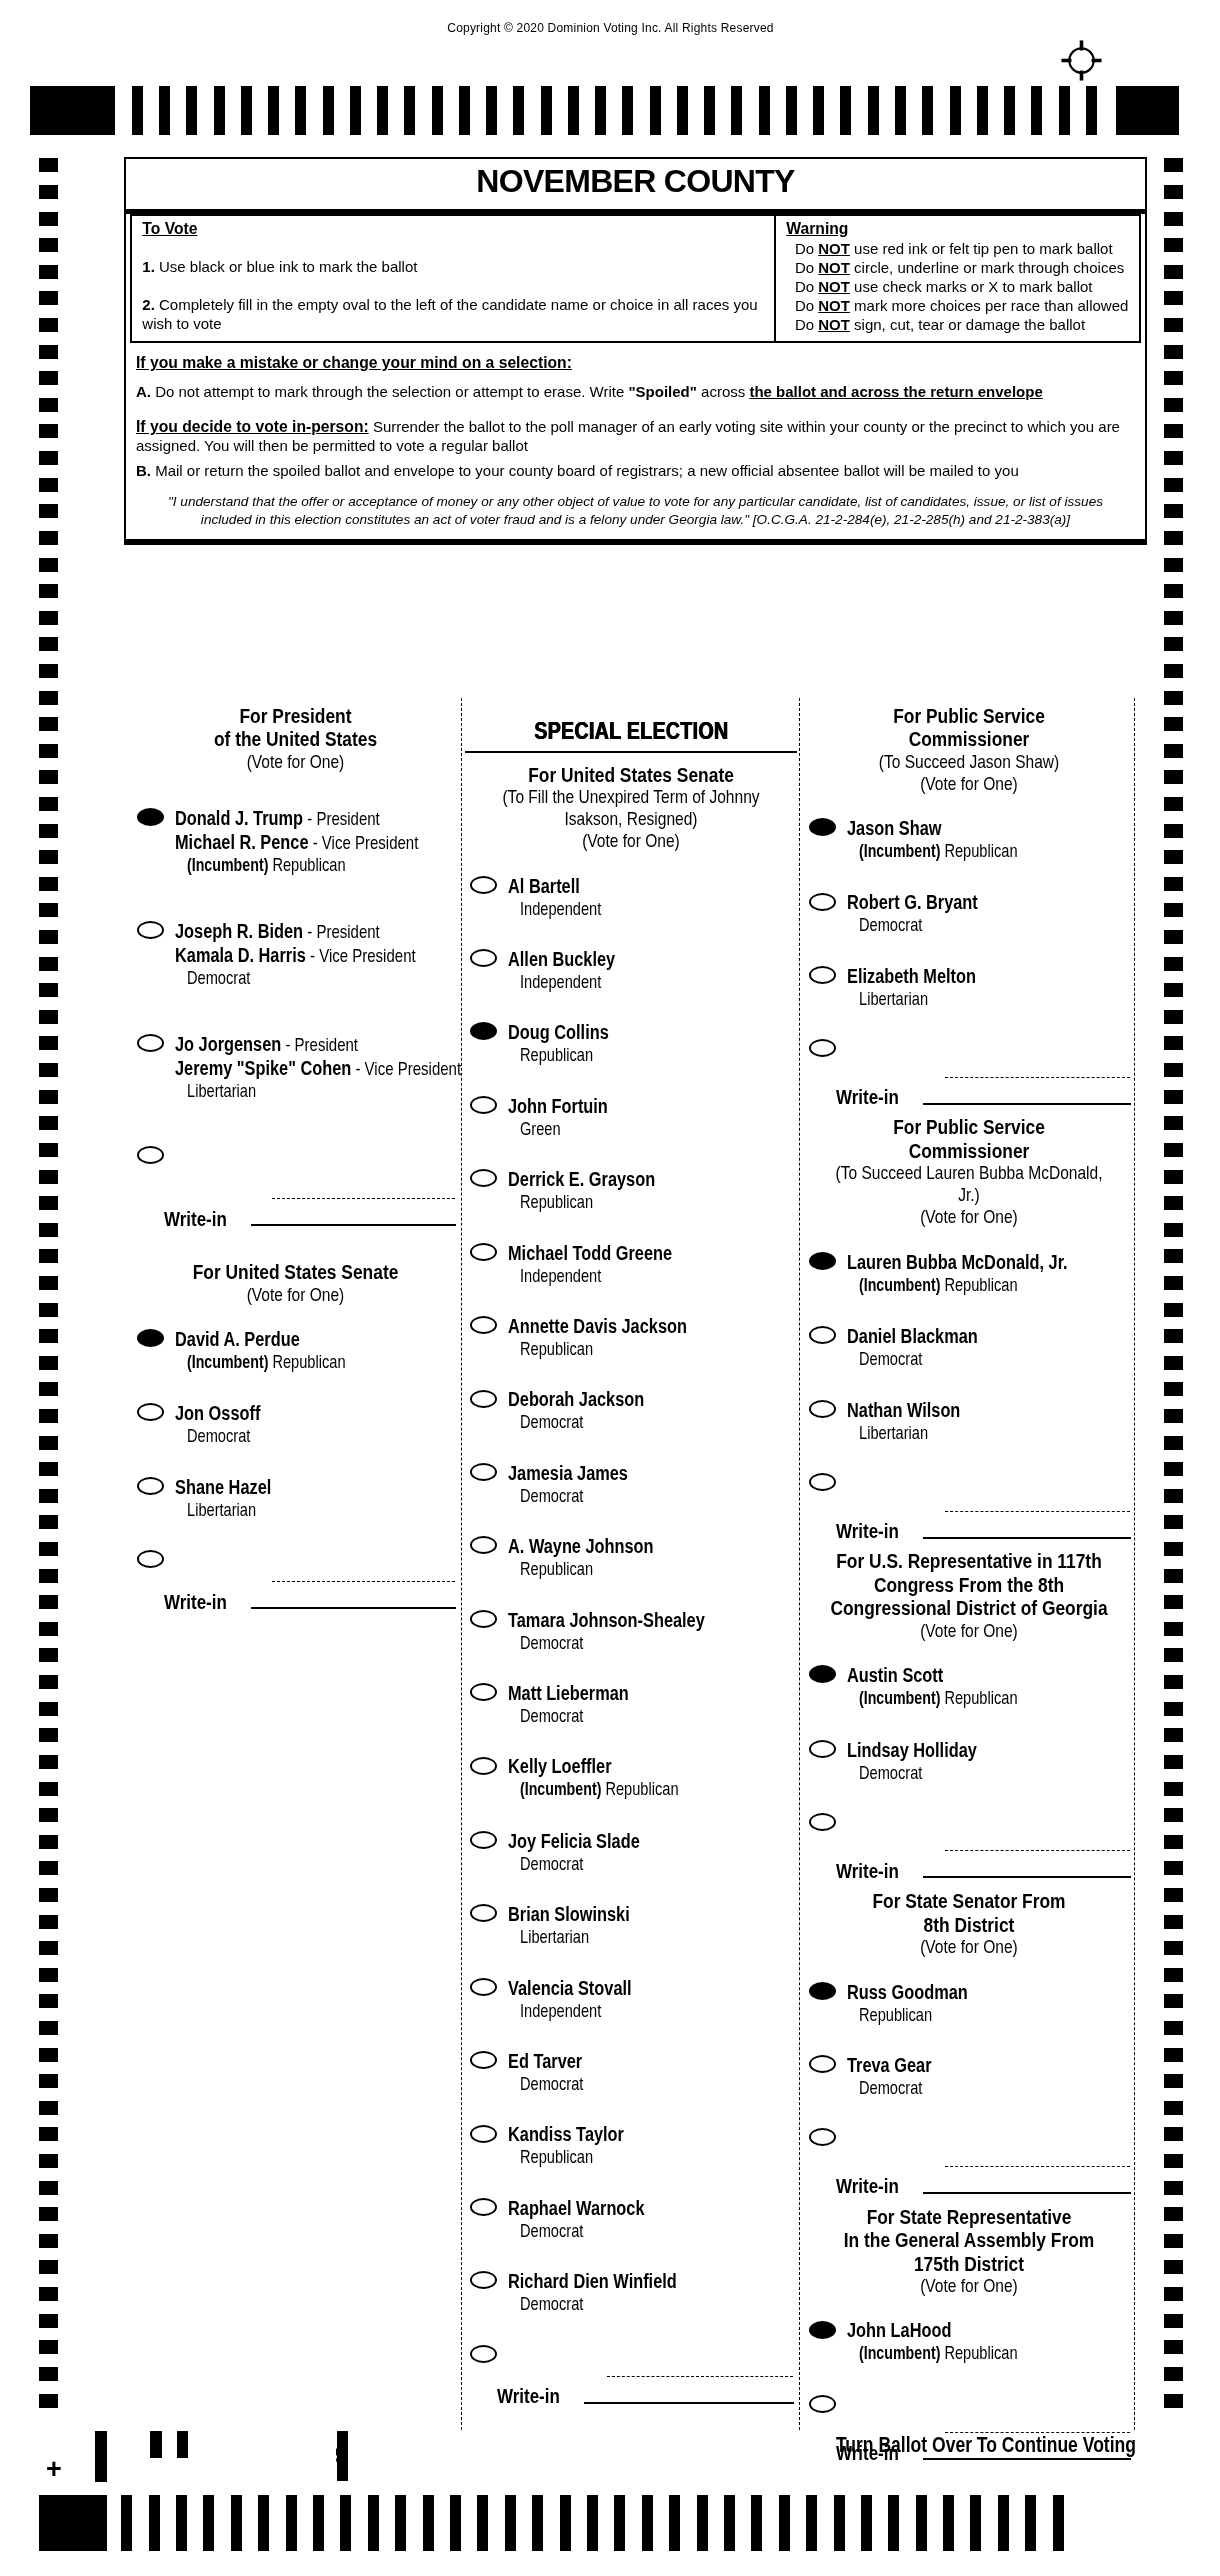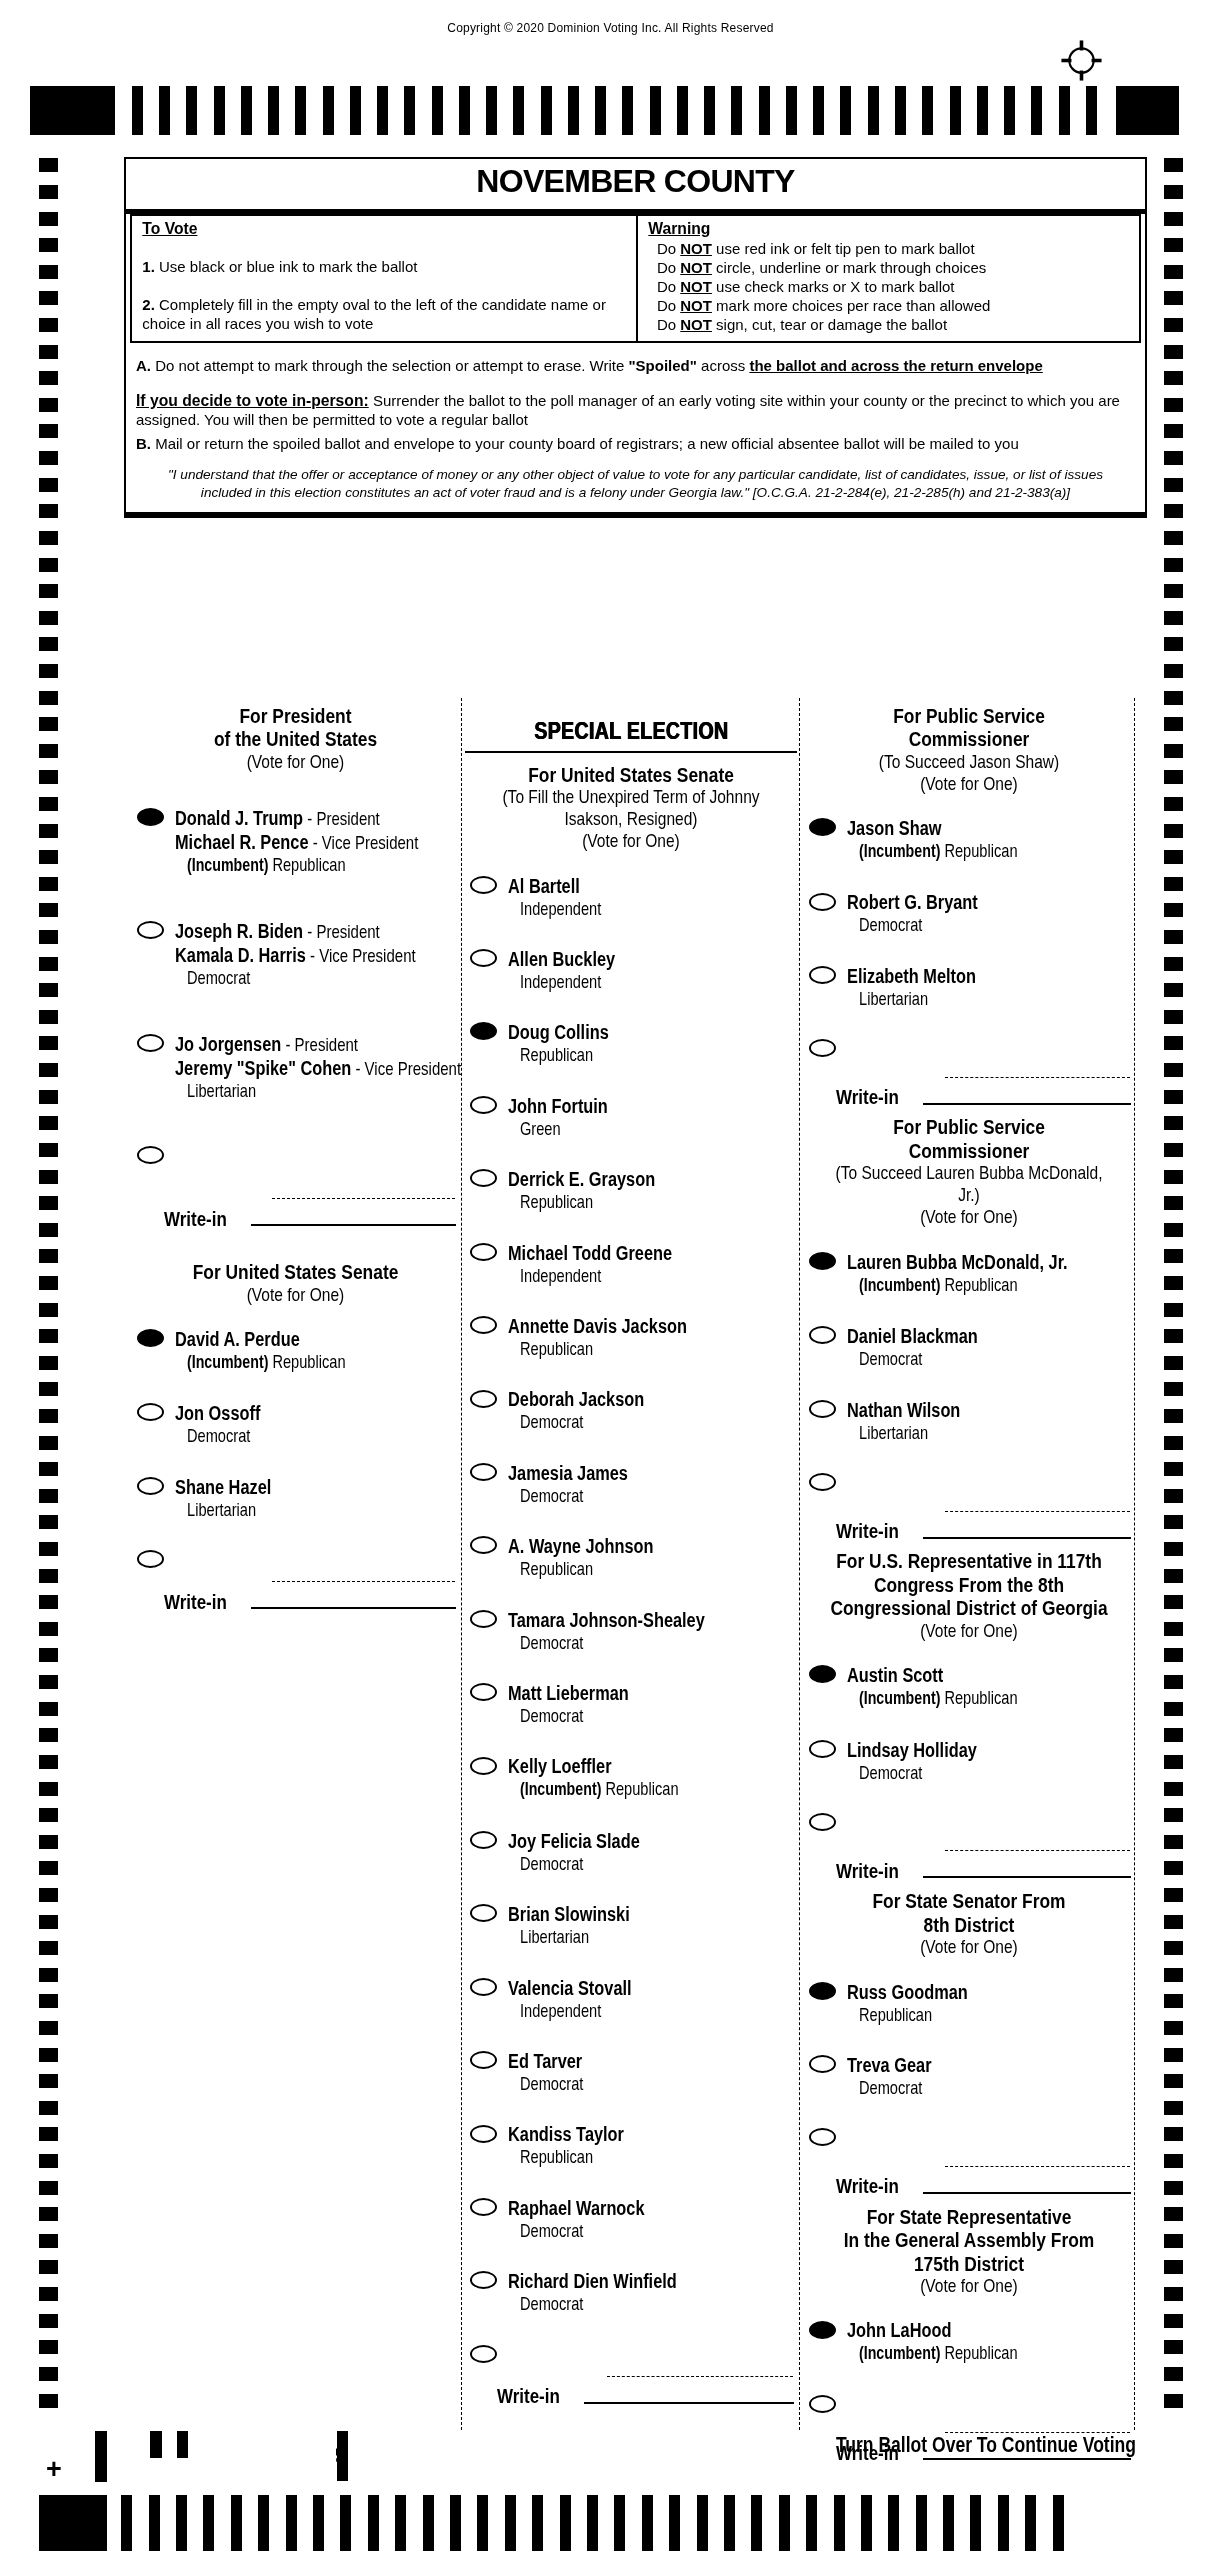--- a/index.html
+++ b/index.html
@@ -12,21 +12,21 @@
   .county-sec{border-bottom:5px solid #000;text-align:center;padding:4.3px 0 8.6px}
   .county{font-size:32px;font-weight:bold;letter-spacing:-0.7px}
   .precincts{font-size:20px;font-weight:bold;letter-spacing:-0.7px;margin-top:2.1px}
   .official-sec{text-align:center;padding:7.1px 0 1.4px}
   .ballot-type{font-size:28.5px;font-weight:bold;letter-spacing:-0.7px}
   .etitle{font-size:20.7px;font-weight:bold;line-height:24px}
   .etitle.first{margin-top:18.5px}
   .instructions-label{font-size:16.4px;font-weight:bold;text-align:left;padding:5.7px 0 1.4px 7.1px}
   .itable{display:flex;border:2.1px solid #000;margin:0 4.3px}
   .icell{padding:2.9px 10px 7.1px;font-size:15px;line-height:19px;box-sizing:border-box}
-  .icell.tovote{width:506px;border-right:2.1px solid #000}
+  .icell.tovote{width:644px;border-right:2.1px solid #000}
   .icell.warn{flex:1}
   .icell-title{font-size:15.7px;font-weight:bold;text-decoration:underline;margin-bottom:1.4px}
   .iitem{margin-top:19px}
   .iitem b{font-weight:bold}
   .wnot{font-weight:bold;text-decoration:underline}
   .wline{padding-left:8.6px;text-indent:0}
   .mistake{padding:7.1px 10px 0;font-size:15px;line-height:19px;text-align:left}
   .mhead{font-weight:bold;text-decoration:underline;font-size:15.7px;margin:2.9px 0 10px}
   .mrow{margin-top:5.7px}
   .mrow .mnum{font-weight:bold}
@@ -351,20 +351,21 @@
     <div class="icell warn">
       <div class="icell-title">Warning</div>
       <div class="wline"><span>Do</span> <span class="wnot">NOT</span> <span>use red ink or felt tip pen to mark ballot</span></div>
       <div class="wline"><span>Do</span> <span class="wnot">NOT</span> <span>circle, underline or mark through choices</span></div>
       <div class="wline"><span>Do</span> <span class="wnot">NOT</span> <span>use check marks or X to mark ballot</span></div>
       <div class="wline"><span>Do</span> <span class="wnot">NOT</span> <span>mark more choices per race than allowed</span></div>
       <div class="wline"><span>Do</span> <span class="wnot">NOT</span> <span>sign, cut, tear or damage the ballot</span></div>
     </div>
   </div>
   <div class="mistake">
+    <div class="mhead">If you make a mistake or change your mind on a selection:</div>
     <div class="mrow"><span class="mnum">A.</span> <span>Do not attempt to mark through the selection or attempt to erase.  Write </span><span class="mbold">"Spoiled"</span><span> across </span><span class="mul">the ballot and across the return envelope</span></div>
     <div class="mrow inperson"><span class="iphead">If you decide to vote in-person:</span><span>  Surrender the ballot to the poll manager of an early voting site within your county or the precinct to which you are assigned.  You will then be permitted to vote a regular ballot</span></div>
     <div class="mrow"><span class="mnum">B.</span> <span>Mail or return the spoiled ballot and envelope to your county board of registrars; a new official absentee ballot will be mailed to you</span></div>
   </div>
   <div class="oath">"I understand that the offer or acceptance of money or any other object of value to vote for any particular candidate, list of candidates, issue, or list of issues included in this election constitutes an act of voter fraud and is a felony under Georgia law." [O.C.G.A. 21-2-284(e), 21-2-285(h) and 21-2-383(a)]</div>
 </div>
 
 <div class="vsep" style="left:461px"></div>
 <div class="vsep" style="left:799px"></div>
 <div class="vsep" style="left:1134px"></div>

